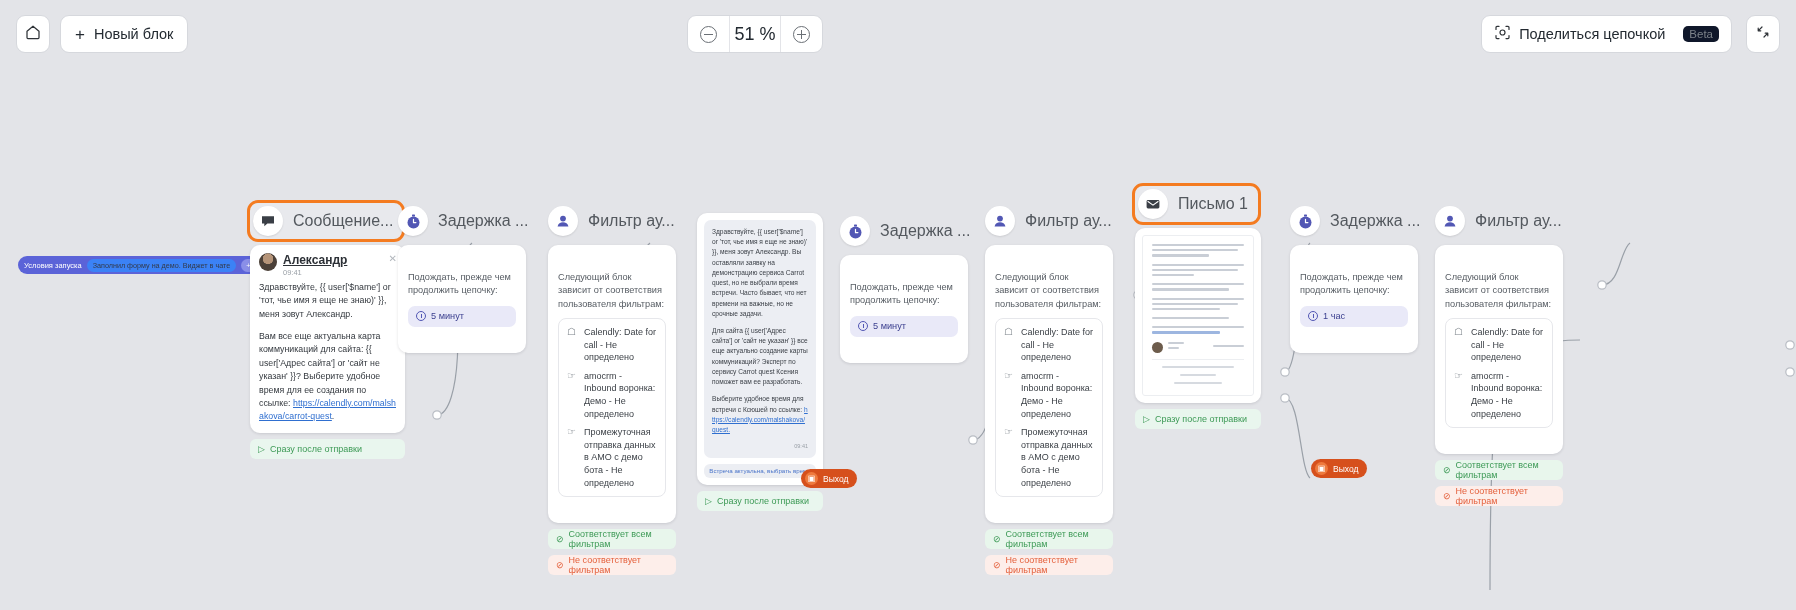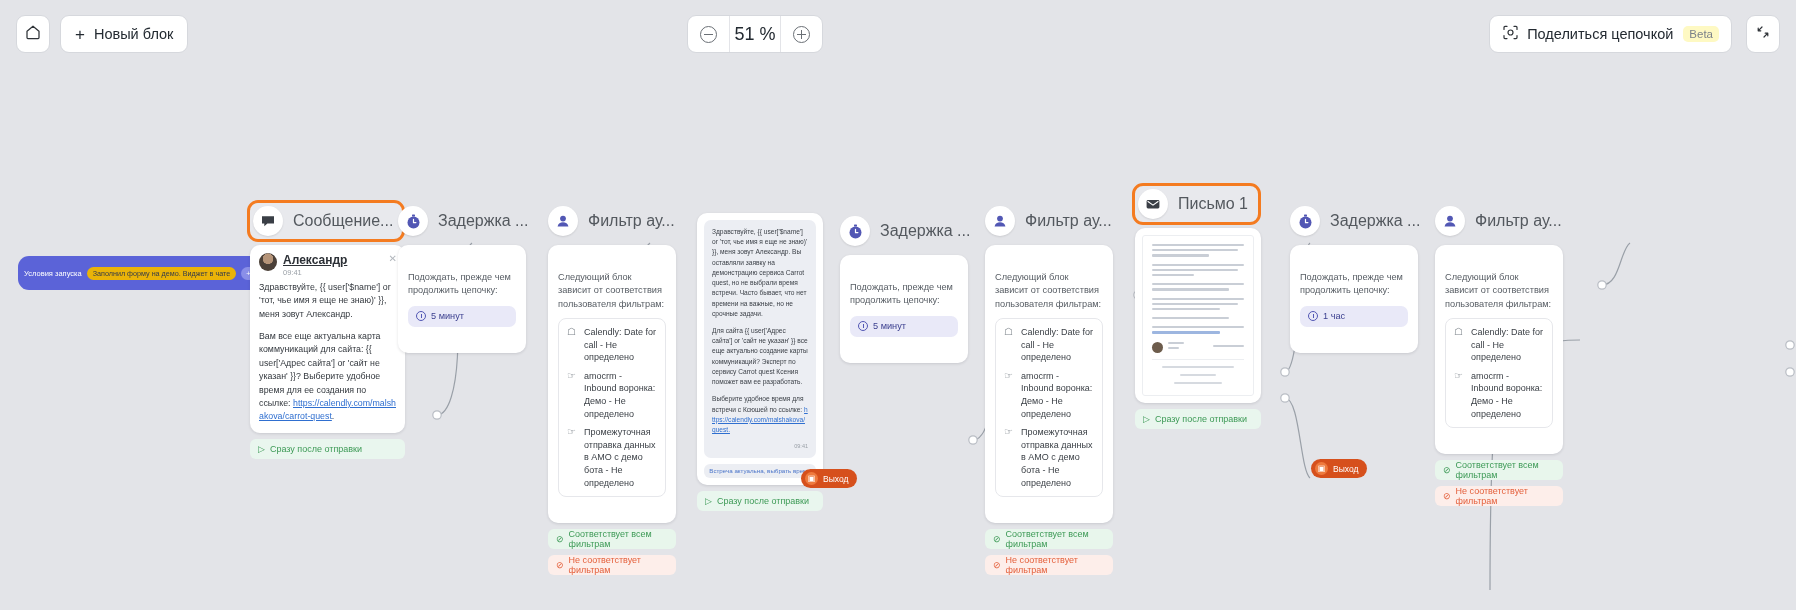--- a/index.html
+++ b/index.html
@@ -29,22 +29,22 @@
   }
   .zoomgroup > div { display:flex; align-items:center; justify-content:center; height:36px; cursor:pointer; }
   .zb { width:41px; }
   .zval { width:52px; font-size:18px; color:#232a31; border-left:1px solid #e3e4e8; border-right:1px solid #e3e4e8; cursor:default; }
   .circ { width:17px; height:17px; border:1.3px solid #6b7076; border-radius:50%; position:relative; }
   .circ:before { content:""; position:absolute; left:3px; top:7px; width:9px; height:1.4px; background:#6b7076; }
   .circ.plus:after { content:""; position:absolute; left:7px; top:3px; width:1.4px; height:9px; background:#6b7076; }
 
   .share-btn { right:64px; top:15px; padding:0 12px; gap:8px; font-size:14.5px; color:#232a31; }
   .beta {
-    background:#fef9c3; color:#7b8289; font-size:11.5px; border-radius:5px;
-    padding:2px 6px; margin-left:2px;
+    background:#0f172a; color:#7b8289; font-size:11.5px; border-radius:5px;
+    padding:2px 6px; margin-left:10px;
   }
   .expand-btn { right:16px; top:15px; width:34px; }
 
   
   .canvas { position:absolute; left:0; top:0; width:1796px; height:610px; }
   svg.wires { position:absolute; left:0; top:0; width:1796px; height:610px; pointer-events:none; }
 
   .node { position:absolute; }
   .node-head {
     display:flex; align-items:center; gap:10px; height:36px; margin-bottom:6px;
@@ -131,26 +131,26 @@
   .ln.l1 { width:100%; } .ln.l2 { width:93%; } .ln.l3 { width:62%; }
   .ln.l4 { width:84%; } .ln.l5 { width:46%; } .ln.l6 { width:74%; }
   .ln.blue { background:#9db6e0; }
   .mail-sig { display:flex; align-items:center; gap:5px; margin:8px 0 6px; }
   .mail-av { width:11px; height:11px; border-radius:50%; background:#6d5c4c; flex:none; }
   .mail-foot { border-top:1px solid #eceef1; padding-top:6px; display:flex; flex-direction:column; align-items:center; gap:3px; }
   .ln.c { background:#d6dae0; }
 
   
   .trigger {
-    position:absolute; background:#5b63d8; border-radius:11px; height:34px;
+    position:absolute; background:#5b63d8; border-radius:11px; height:18px;
     display:flex; align-items:center; gap:5px; padding:0 5px 0 6px; white-space:nowrap;
   }
   .trig-lbl { font-size:7.5px; color:#fff; }
   .trig-chip {
-    background:#eab308; border-radius:8px; height:13px; display:flex; align-items:center;
+    background:#3b82f6; border-radius:8px; height:13px; display:flex; align-items:center;
     padding:0 6px; font-size:7.2px; color:#333a4a;
   }
   .trig-more {
     background:#8a8fe8; border-radius:8px; height:13px; display:flex; align-items:center;
     padding:0 5px; font-size:7.2px; color:#fff;
   }
 
   
   .exit {
     position:absolute; background:#d6501c; border-radius:11px; height:19px;

